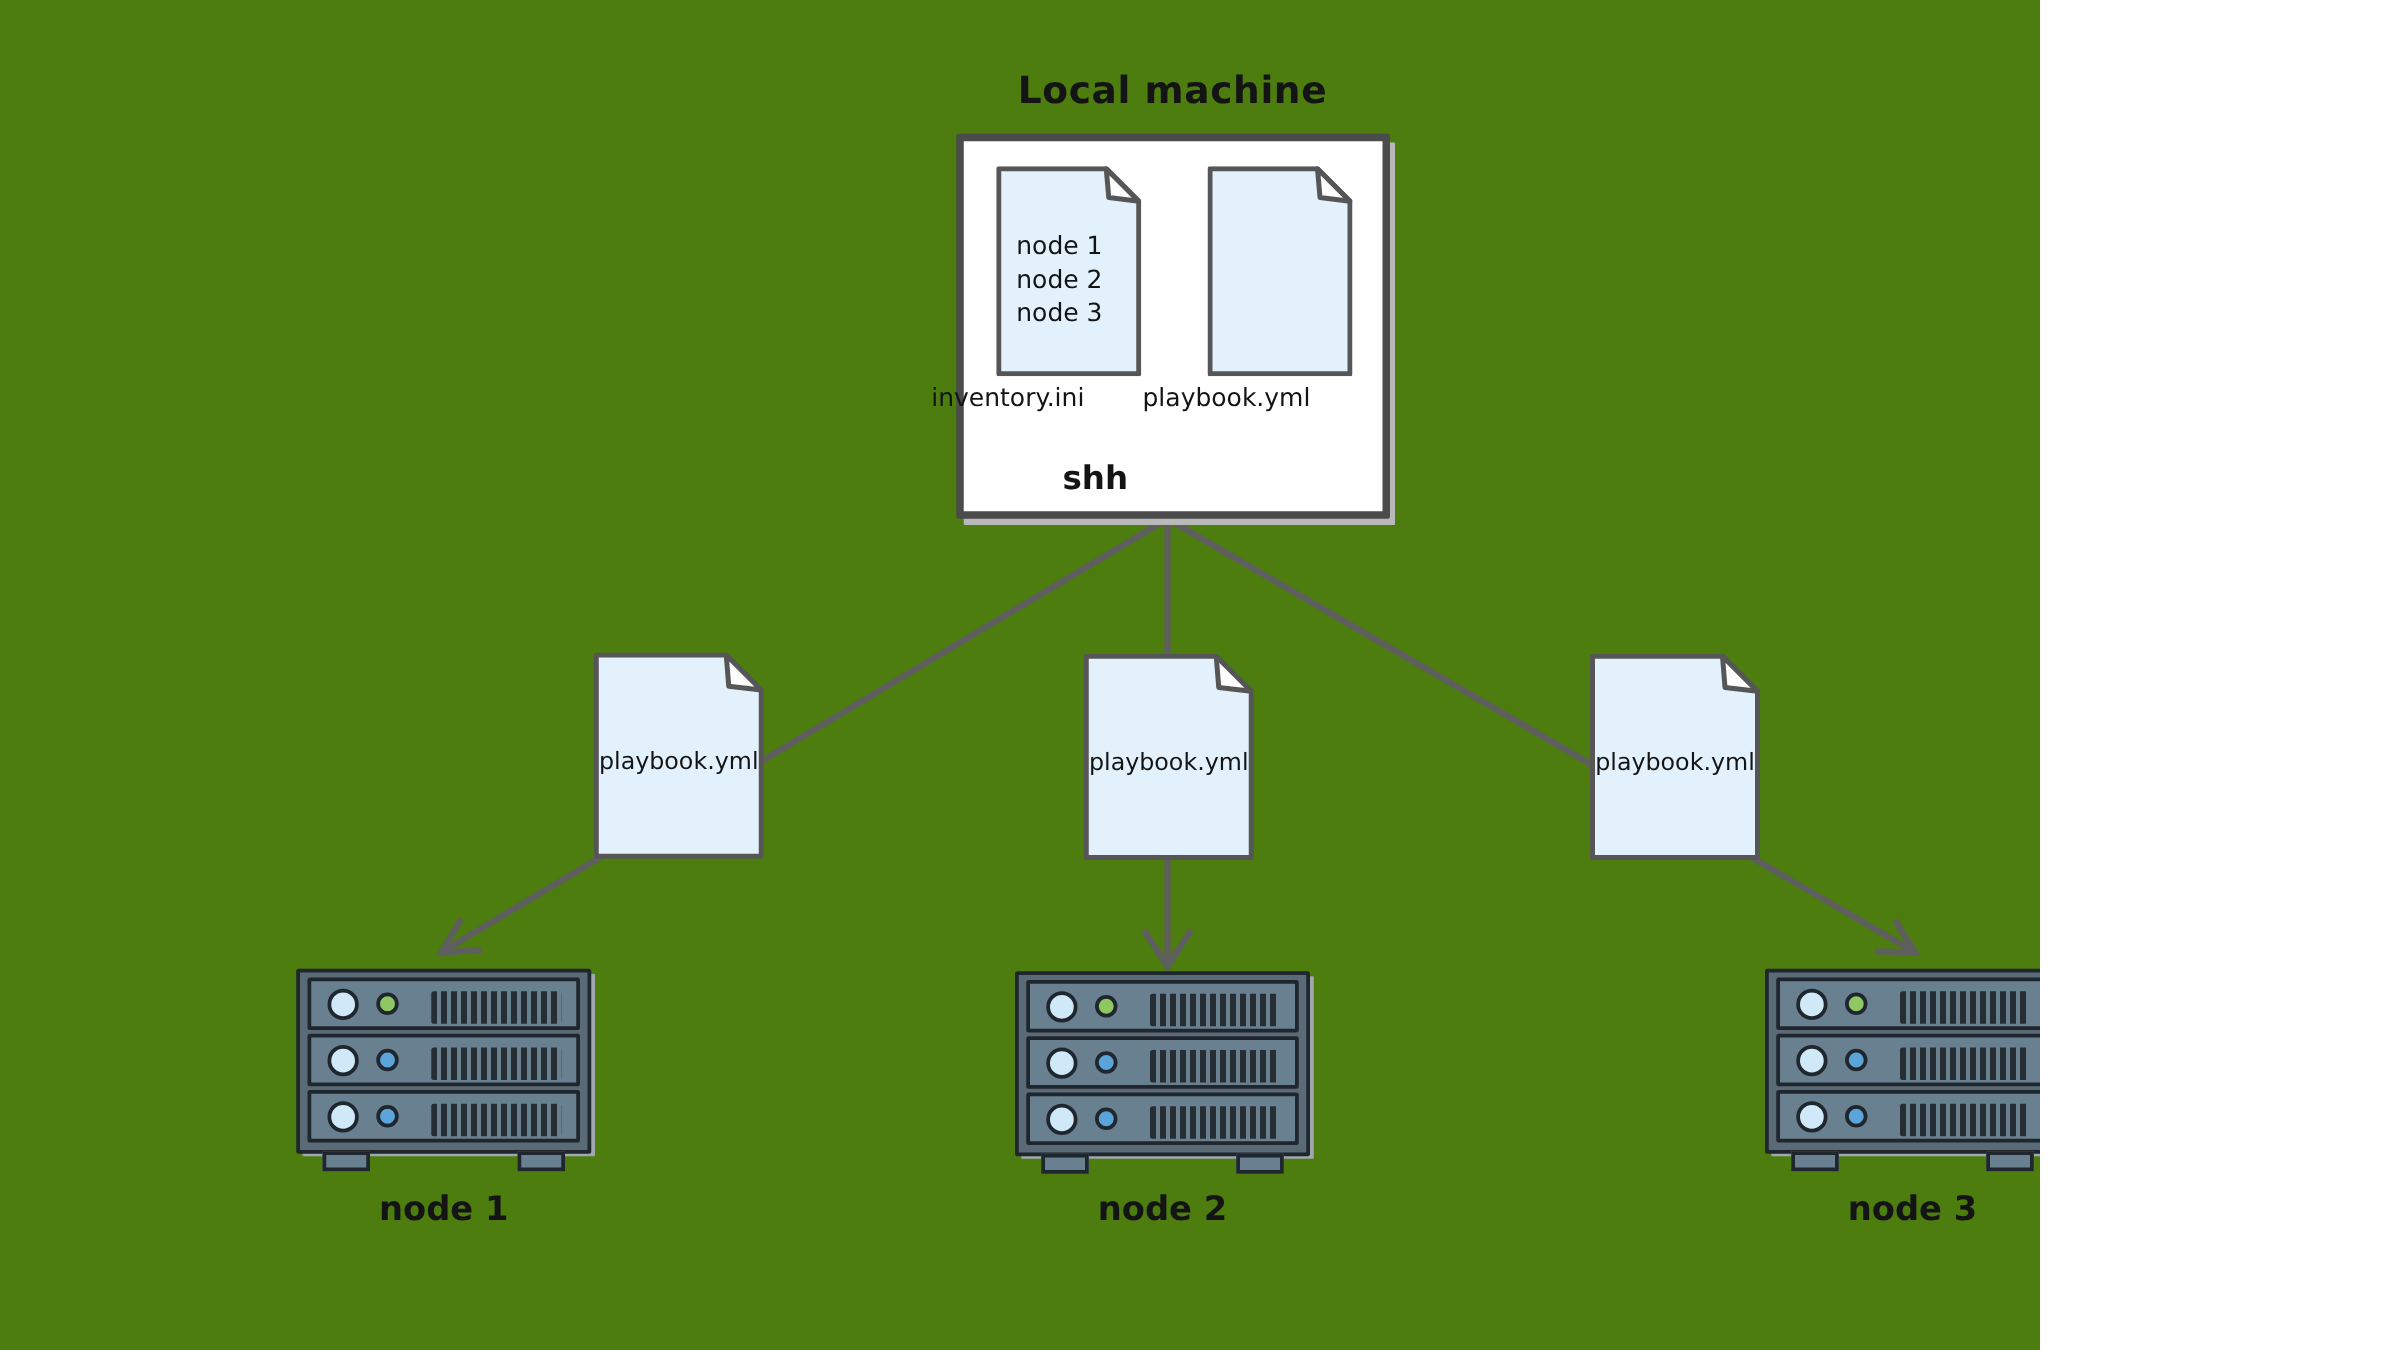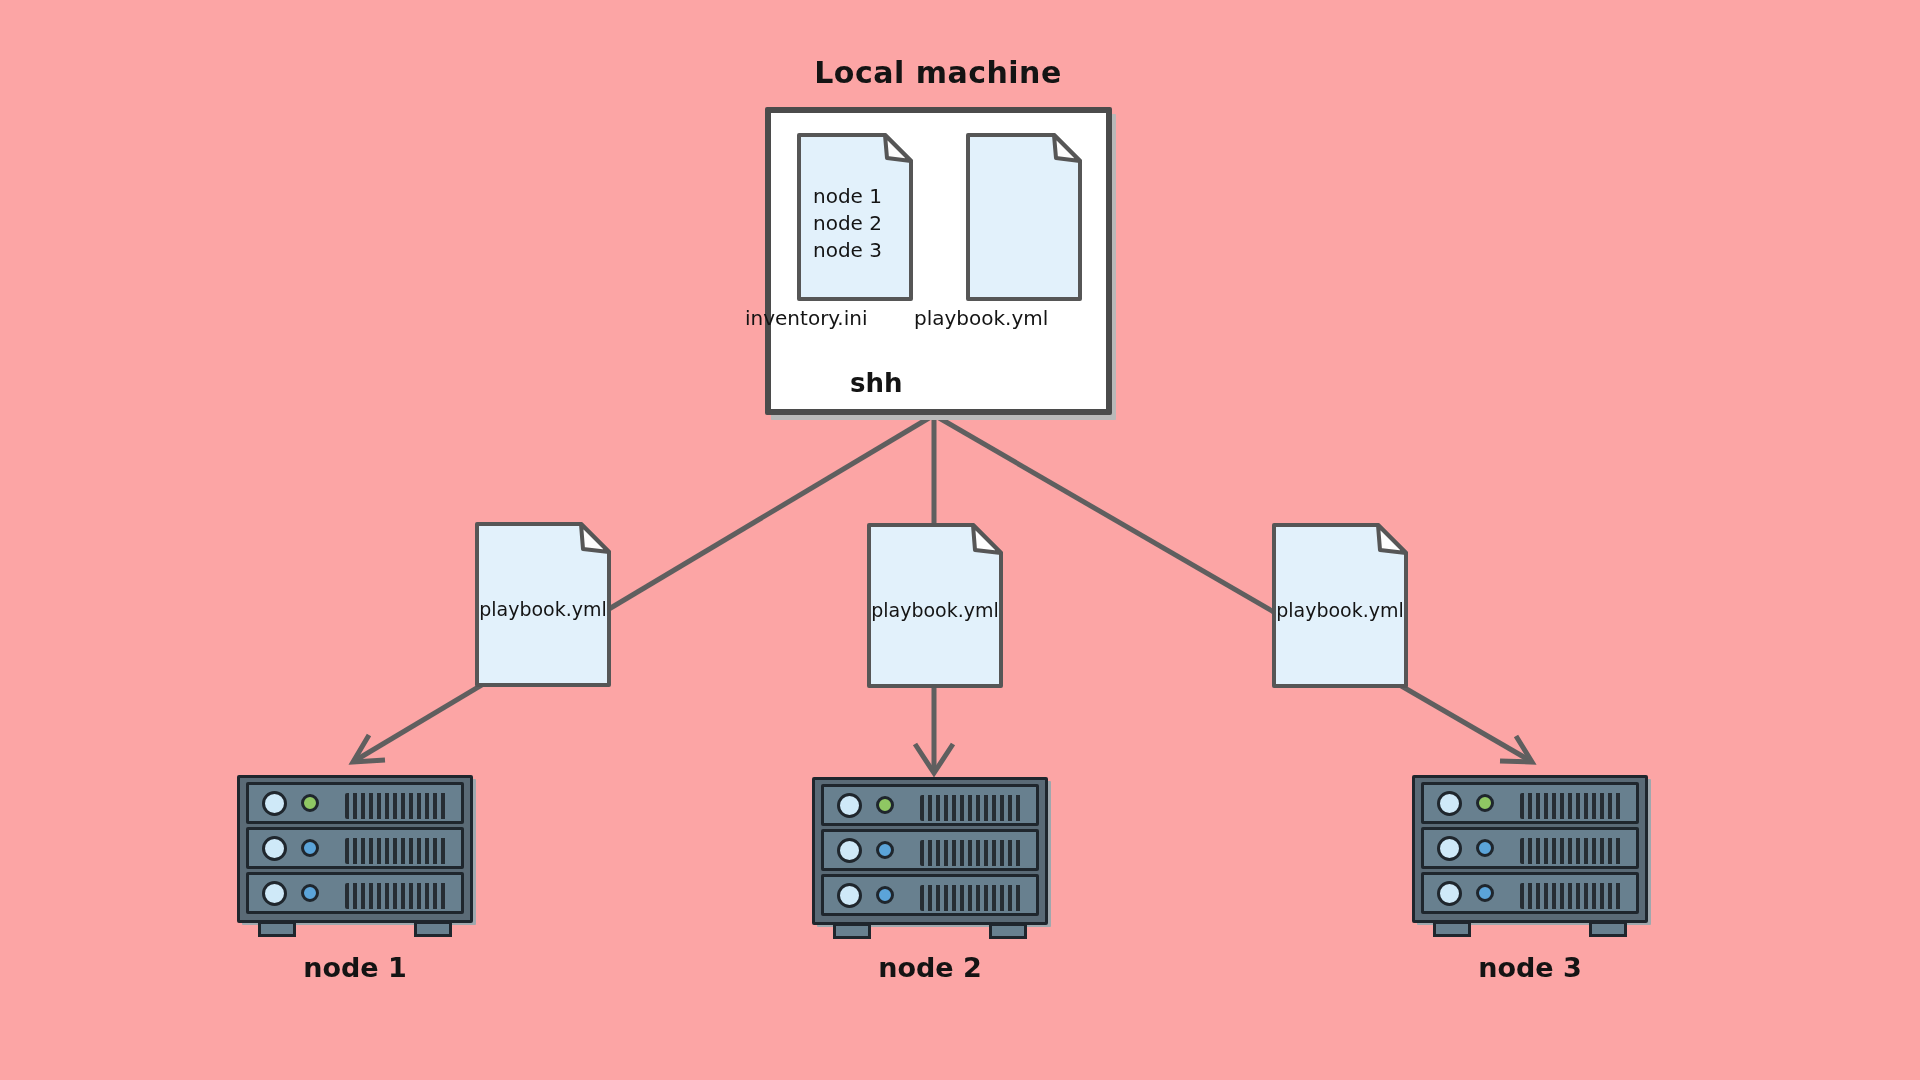--- a/index.html
+++ b/index.html
@@ -1,19 +1,19 @@
 <!DOCTYPE html>
 <html><head>
 <meta charset="utf-8">
 <style>
   html,body{margin:0;padding:0;background:#ffffff;}
   .stage{
     position:relative;
-    width:1920px;height:1080px;
-    background:#fca5a5;
+    width:1632px;height:1080px;
+    background:#4d7c0f;
     font-family:"DejaVu Sans","Liberation Sans",sans-serif;
     color:#141414;
     overflow:hidden;
   }
   svg.arrow-layer{position:absolute;left:0;top:0;z-index:1;}
   .arrow-line{stroke:#5f5f5f;stroke-width:5;fill:none;}
   .arrow-head{stroke:#5f5f5f;stroke-width:5;fill:none;stroke-linejoin:miter;}
 
   
   .lm-box{

